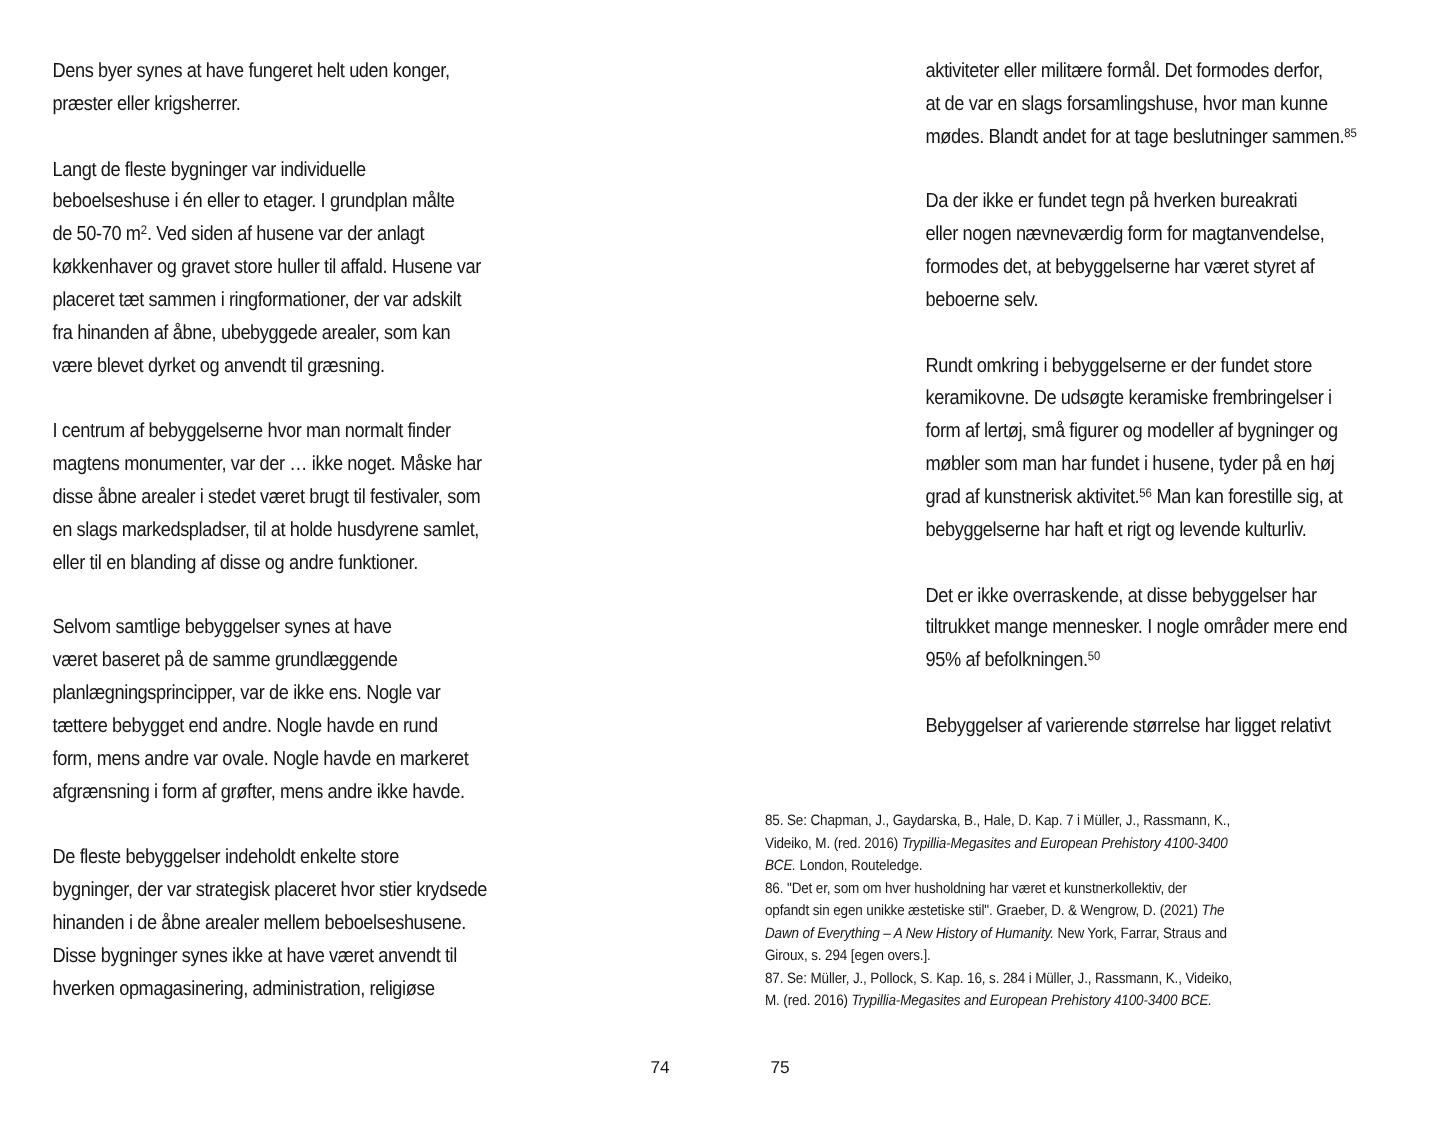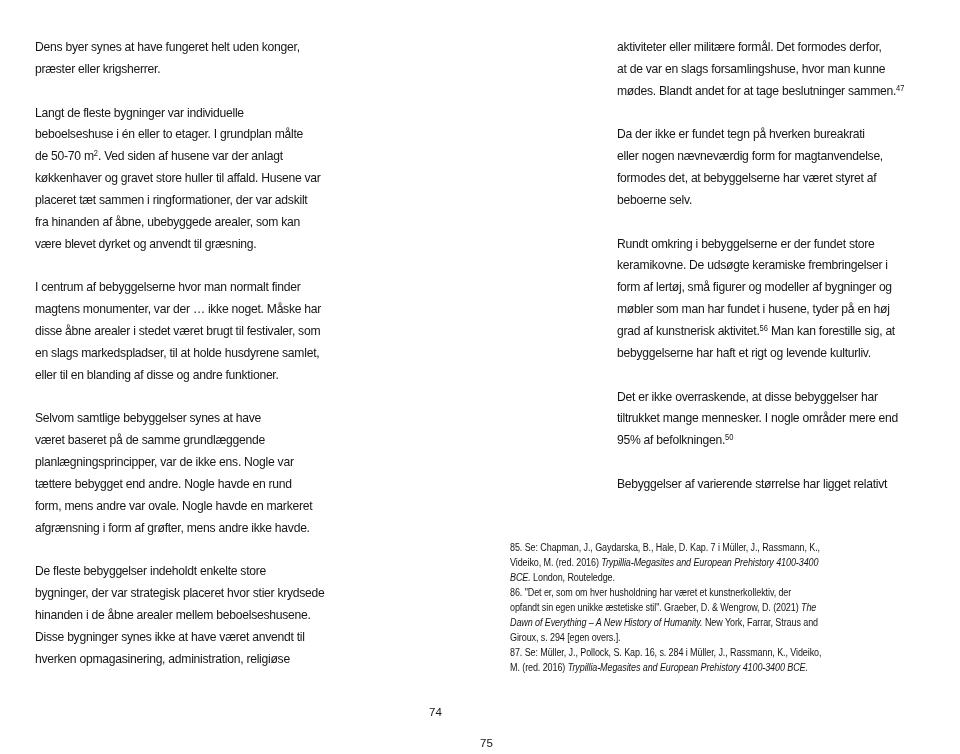--- a/index.html
+++ b/index.html
@@ -44,45 +44,45 @@
     position: relative;
     top: -0.5em;
     letter-spacing: 0;
   }
   i { font-style: italic; }
   .pagenum {
     position: absolute;
     top: 706px;
     width: 22px;
     font-size: 11.5px;
-    text-align: left;
+    text-align: center;
     color: #151515;
   }
   .pagenum-left  { left: 429px; }
-  .pagenum-right { left: 480px; margin-top: 31px; }
+  .pagenum-right { left: 509px; }
 </style>
 </head>
 <body>
 
 <main class="spread">
 
   <section>
     <div class="col left-col body-text">
       <p>Dens byer synes at have fungeret helt uden konger,<br>præster eller krigsherrer.</p>
       <p>Langt de fleste bygninger var individuelle<br>beboelseshuse i én eller to etager. I grundplan målte<br>de 50-70 m<sup>2</sup>. Ved siden af husene var der anlagt<br>køkkenhaver og gravet store huller til affald. Husene var<br>placeret tæt sammen i ringformationer, der var adskilt<br>fra hinanden af åbne, ubebyggede arealer, som kan<br>være blevet dyrket og anvendt til græsning.</p>
       <p>I centrum af bebyggelserne hvor man normalt finder<br>magtens monumenter, var der … ikke noget. Måske har<br>disse åbne arealer i stedet været brugt til festivaler, som<br>en slags markedspladser, til at holde husdyrene samlet,<br>eller til en blanding af disse og andre funktioner.</p>
       <p>Selvom samtlige bebyggelser synes at have<br>været baseret på de samme grundlæggende<br>planlægningsprincipper, var de ikke ens. Nogle var<br>tættere bebygget end andre. Nogle havde en rund<br>form, mens andre var ovale. Nogle havde en markeret<br>afgrænsning i form af grøfter, mens andre ikke havde.</p>
       <p>De fleste bebyggelser indeholdt enkelte store<br>bygninger, der var strategisk placeret hvor stier krydsede<br>hinanden i de åbne arealer mellem beboelseshusene.<br>Disse bygninger synes ikke at have været anvendt til<br>hverken opmagasinering, administration, religiøse</p>
     </div>
     <div class="pagenum pagenum-left">74</div>
   </section>
 
   <section>
     <div class="col right-col body-text">
-      <p>aktiviteter eller militære formål. Det formodes derfor,<br>at de var en slags forsamlingshuse, hvor man kunne<br>mødes. Blandt andet for at tage beslutninger sammen.<sup>47</sup></p>
+      <p>aktiviteter eller militære formål. Det formodes derfor,<br>at de var en slags forsamlingshuse, hvor man kunne<br>mødes. Blandt andet for at tage beslutninger sammen.<sup>85</sup></p>
       <p>Da der ikke er fundet tegn på hverken bureakrati<br>eller nogen nævneværdig form for magtanvendelse,<br>formodes det, at bebyggelserne har været styret af<br>beboerne selv.</p>
       <p>Rundt omkring i bebyggelserne er der fundet store<br>keramikovne. De udsøgte keramiske frembringelser i<br>form af lertøj, små figurer og modeller af bygninger og<br>møbler som man har fundet i husene, tyder på en høj<br>grad af kunstnerisk aktivitet.<sup>56</sup> Man kan forestille sig, at<br>bebyggelserne har haft et rigt og levende kulturliv.</p>
       <p>Det er ikke overraskende, at disse bebyggelser har<br>tiltrukket mange mennesker. I nogle områder mere end<br>95% af befolkningen.<sup>50</sup></p>
       <p>Bebyggelser af varierende størrelse har ligget relativt</p>
     </div>
     <div class="footnotes">
       <p>85. Se: Chapman, J., Gaydarska, B., Hale, D. Kap. 7 i Müller, J., Rassmann, K.,<br>Videiko, M. (red. 2016) <i>Trypillia-Megasites and European Prehistory 4100-3400</i><br><i>BCE.</i> London, Routeledge.</p>
       <p>86. "Det er, som om hver husholdning har været et kunstnerkollektiv, der<br>opfandt sin egen unikke æstetiske stil". Graeber, D. &amp; Wengrow, D. (2021) <i>The</i><br><i>Dawn of Everything – A New History of Humanity.</i> New York, Farrar, Straus and<br>Giroux, s. 294 [egen overs.].</p>
       <p>87. Se: Müller, J., Pollock, S. Kap. 16, s. 284 i Müller, J., Rassmann, K., Videiko,<br>M. (red. 2016) <i>Trypillia-Megasites and European Prehistory 4100-3400 BCE.</i></p>
     </div>

